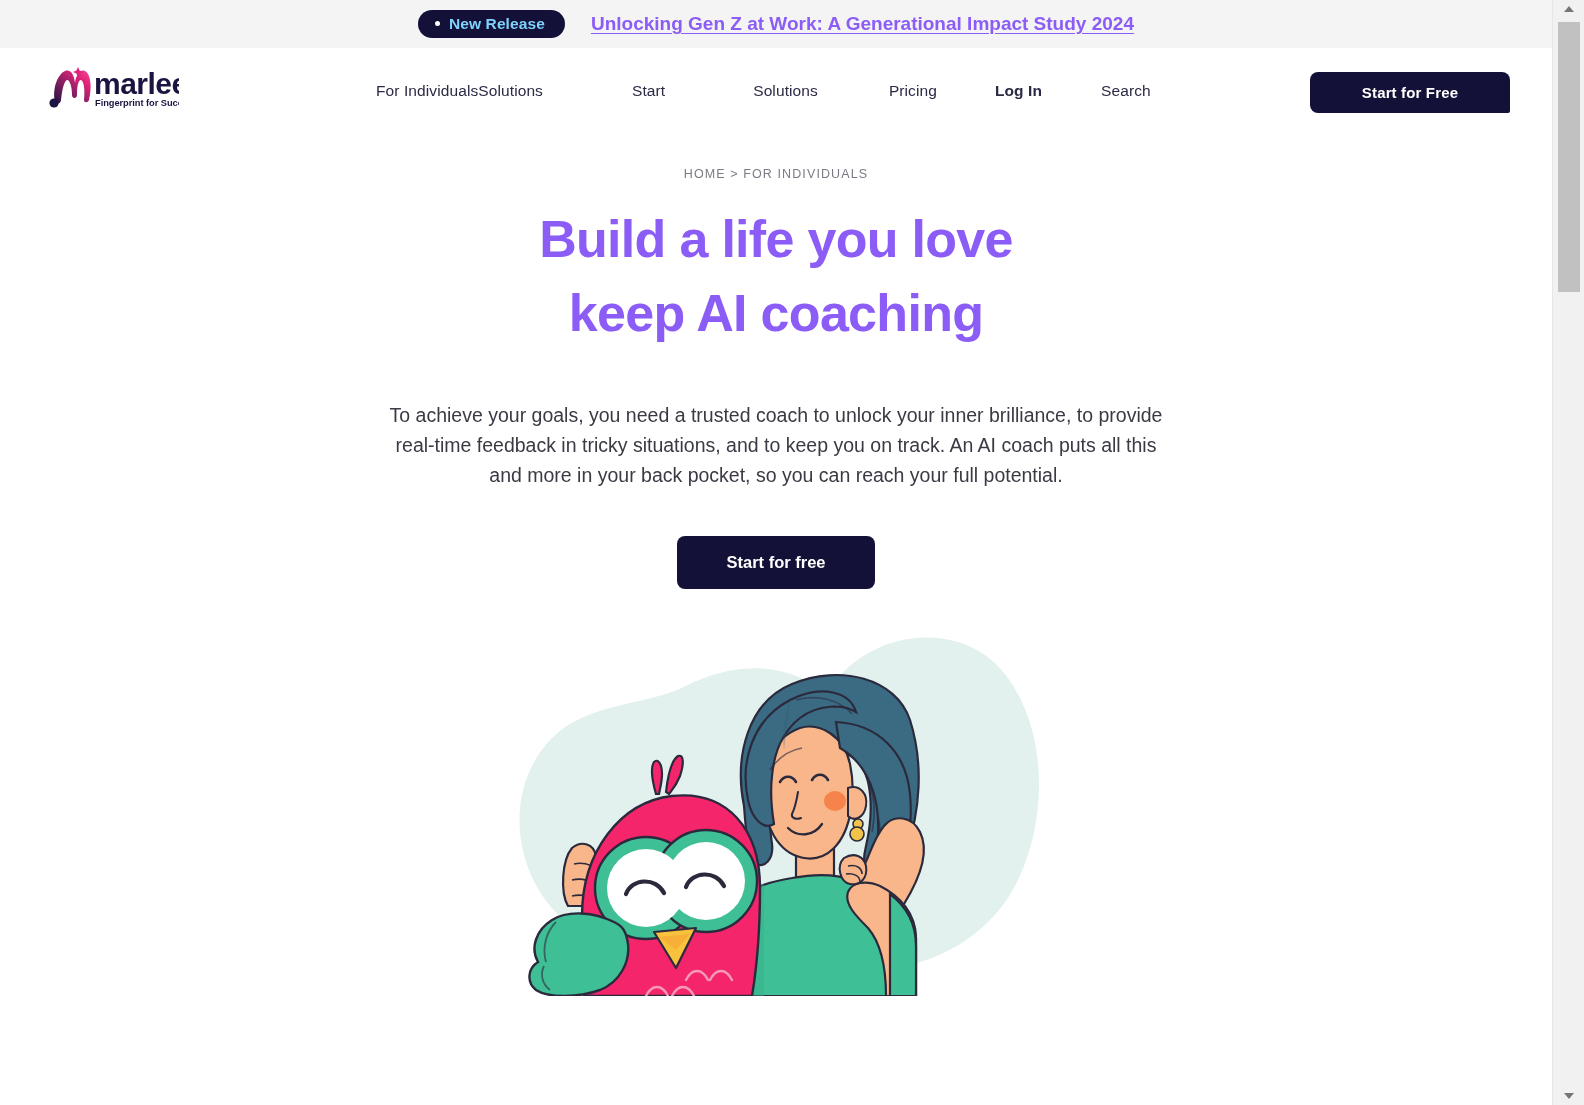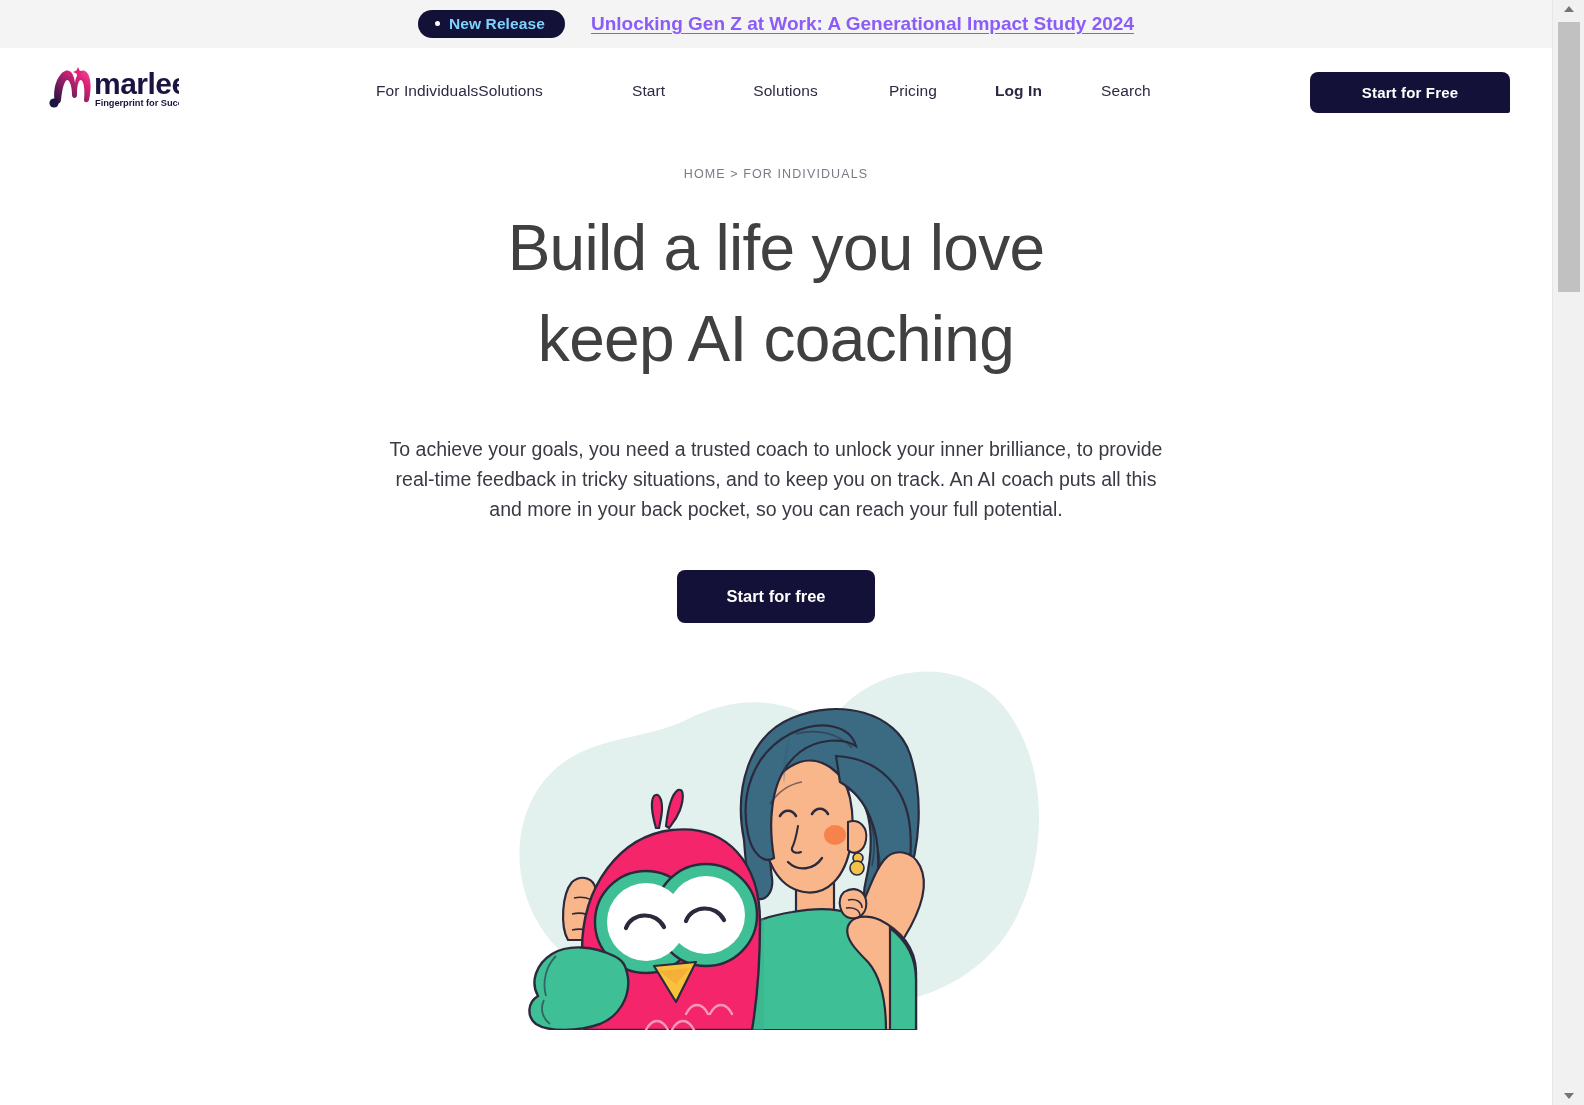--- a/index.html
+++ b/index.html
@@ -138,24 +138,24 @@
     text-align: center;
     padding-top: 34px;
   }
   .breadcrumb {
     font-size: 12.5px;
     color: #7b7b86;
     letter-spacing: 1.1px;
     margin-bottom: 22px;
   }
   .hero-title {
-    font-size: 64px;
+    font-size: 52px;
     line-height: 1.42;
-    font-weight: 400;
-    color: #404040;
+    font-weight: 700;
+    color: #8b5cf6;
     letter-spacing: -0.7px;
     max-width: 760px;
     margin: 0 auto;
   }
   .hero-sub {
     margin: 49px auto 0;
     max-width: 790px;
     font-size: 19.5px;
     line-height: 1.54;
     color: #3a3a44;

